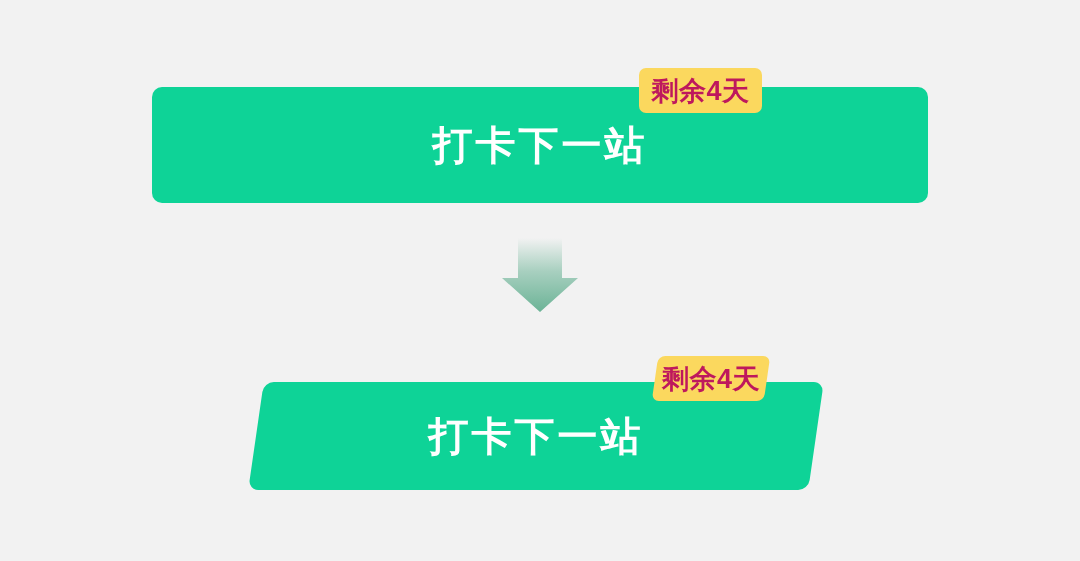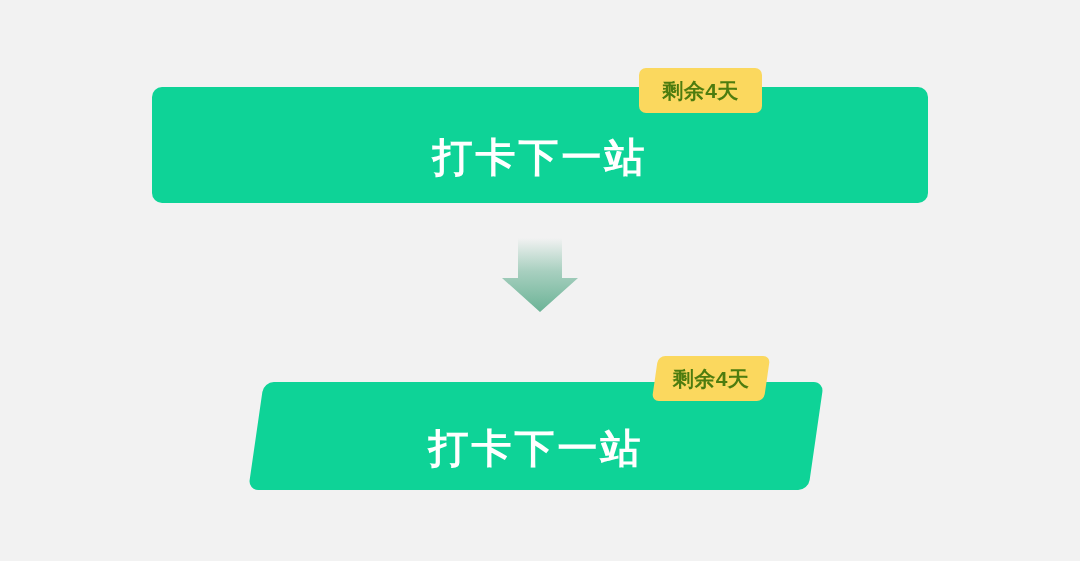--- a/index.html
+++ b/index.html
@@ -50,21 +50,20 @@
     position: absolute;
     display: flex;
     align-items: center;
     justify-content: center;
     color: #ffffff;
     font-size: 40px;
     font-weight: bold;
     letter-spacing: 3px;
     white-space: nowrap;
     pointer-events: none;
-    margin-top: 12px;
   }
   #cta-top-label {
     left: 152px;
     top: 87px;
     width: 776px;
     height: 116px;
   }
   #cta-bottom-label {
     left: 256px;
     top: 382px;
@@ -91,22 +90,22 @@
     height: 45px;
     transform: skewX(-8.2deg);
     transform-origin: 50% 50%;
   }
 
   .badge-label {
     position: absolute;
     display: flex;
     align-items: center;
     justify-content: center;
-    color: #4d7c0f;
-    font-size: 21px;
+    color: #be185d;
+    font-size: 27px;
     font-weight: bold;
     letter-spacing: 0.5px;
     white-space: nowrap;
     pointer-events: none;
   }
   #badge-top-label {
     left: 639px;
     top: 68px;
     width: 123px;
     height: 45px;

